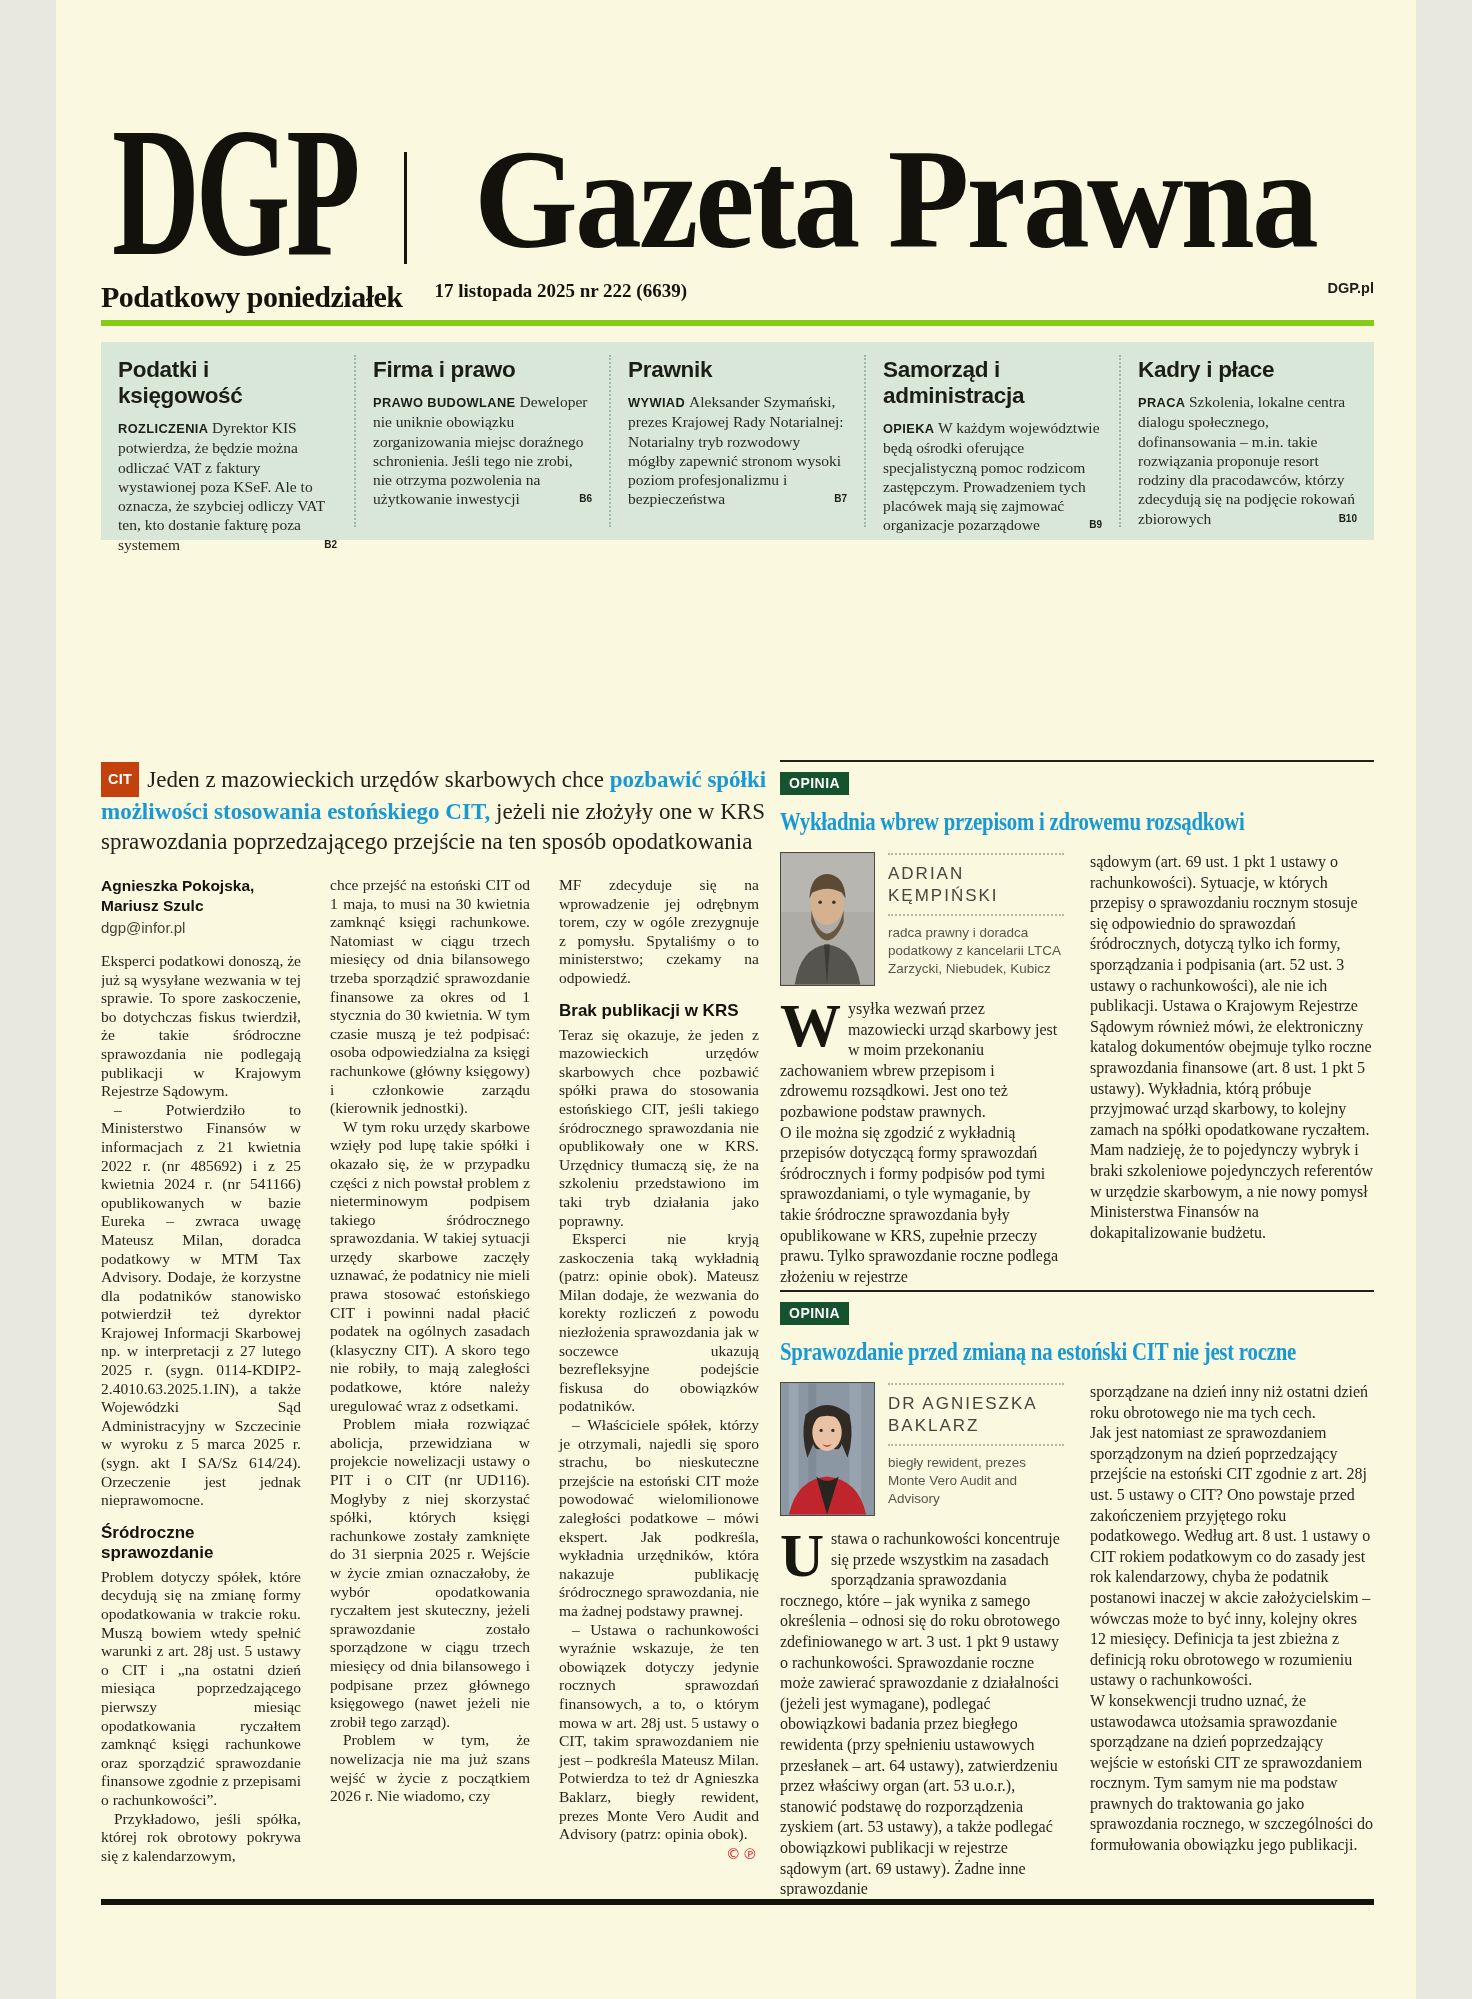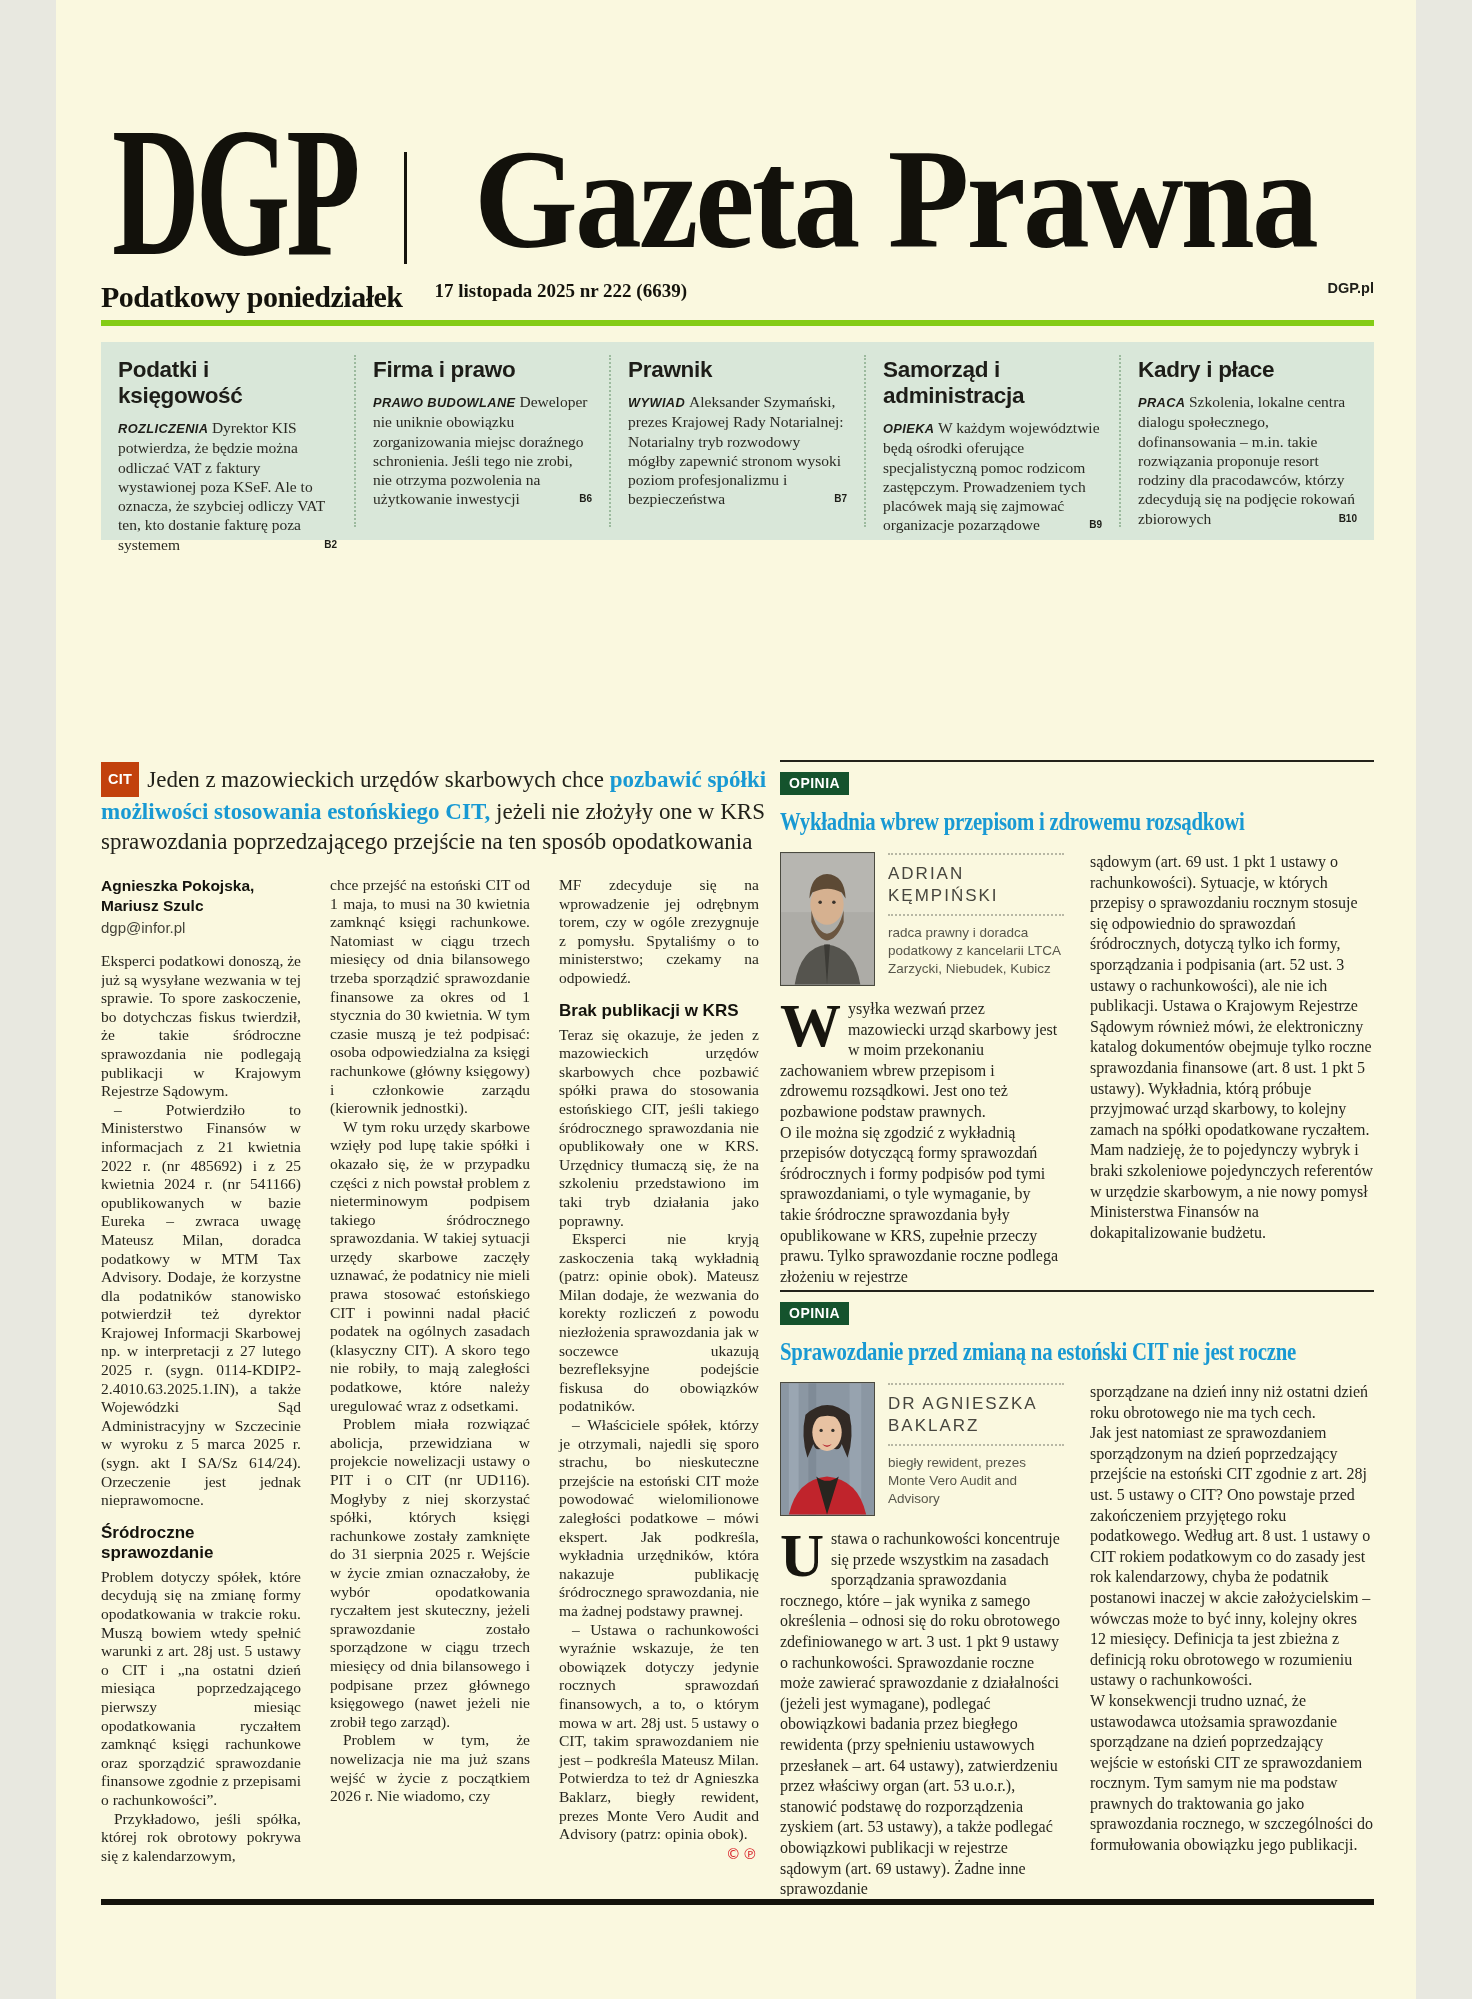--- a/index.html
+++ b/index.html
@@ -27,21 +27,21 @@
   .site { margin-left:auto; font-family:"Liberation Sans",sans-serif; font-weight:700; font-size:14.5px; color:#20201a; }
   
   .sections { position:absolute; top:342px; left:45px; width:1273px; height:198px;
     background:#D9E7D9; display:flex; padding:13px 0; }
   .sec { flex:1 1 0; padding:2px 17px; position:relative; }
   .sec + .sec { border-left:2px dotted #9cba9e; }
   .sec-title { font-family:"Liberation Sans",sans-serif; font-weight:700; font-size:22.5px;
     letter-spacing:-.3px; color:#1d1d18; margin-bottom:9px; }
   .sec-text { font-family:"Liberation Serif",serif; font-size:15.5px; line-height:19.3px; color:#2b2a23; }
   .kicker { font-family:"Liberation Sans",sans-serif; font-weight:700; font-size:12.8px;
-    letter-spacing:.4px; color:#1d1d18;font-style:italic; }
+    letter-spacing:.4px; color:#1d1d18; }
   .pageref { float:right; font-family:"Liberation Sans",sans-serif; font-weight:700; font-size:10px; color:#1d1d18; }
   
   .headline { position:absolute; top:556px; left:45px; width:1040px;
     font-family:"Liberation Serif",serif; font-weight:700; color:#16150e; }
   .headline .hl { display:block; font-size:79px; line-height:84px; white-space:nowrap;
     transform:scaleX(.78); transform-origin:left; letter-spacing:-1px; }
   
   .lede { position:absolute; top:762px; left:45px; width:668px;
     font-family:"Liberation Serif",serif; font-size:23px; line-height:30px; color:#23221b; font-weight:500; }
   .tag { display:inline-block; background:#c2410c; color:#fff;

